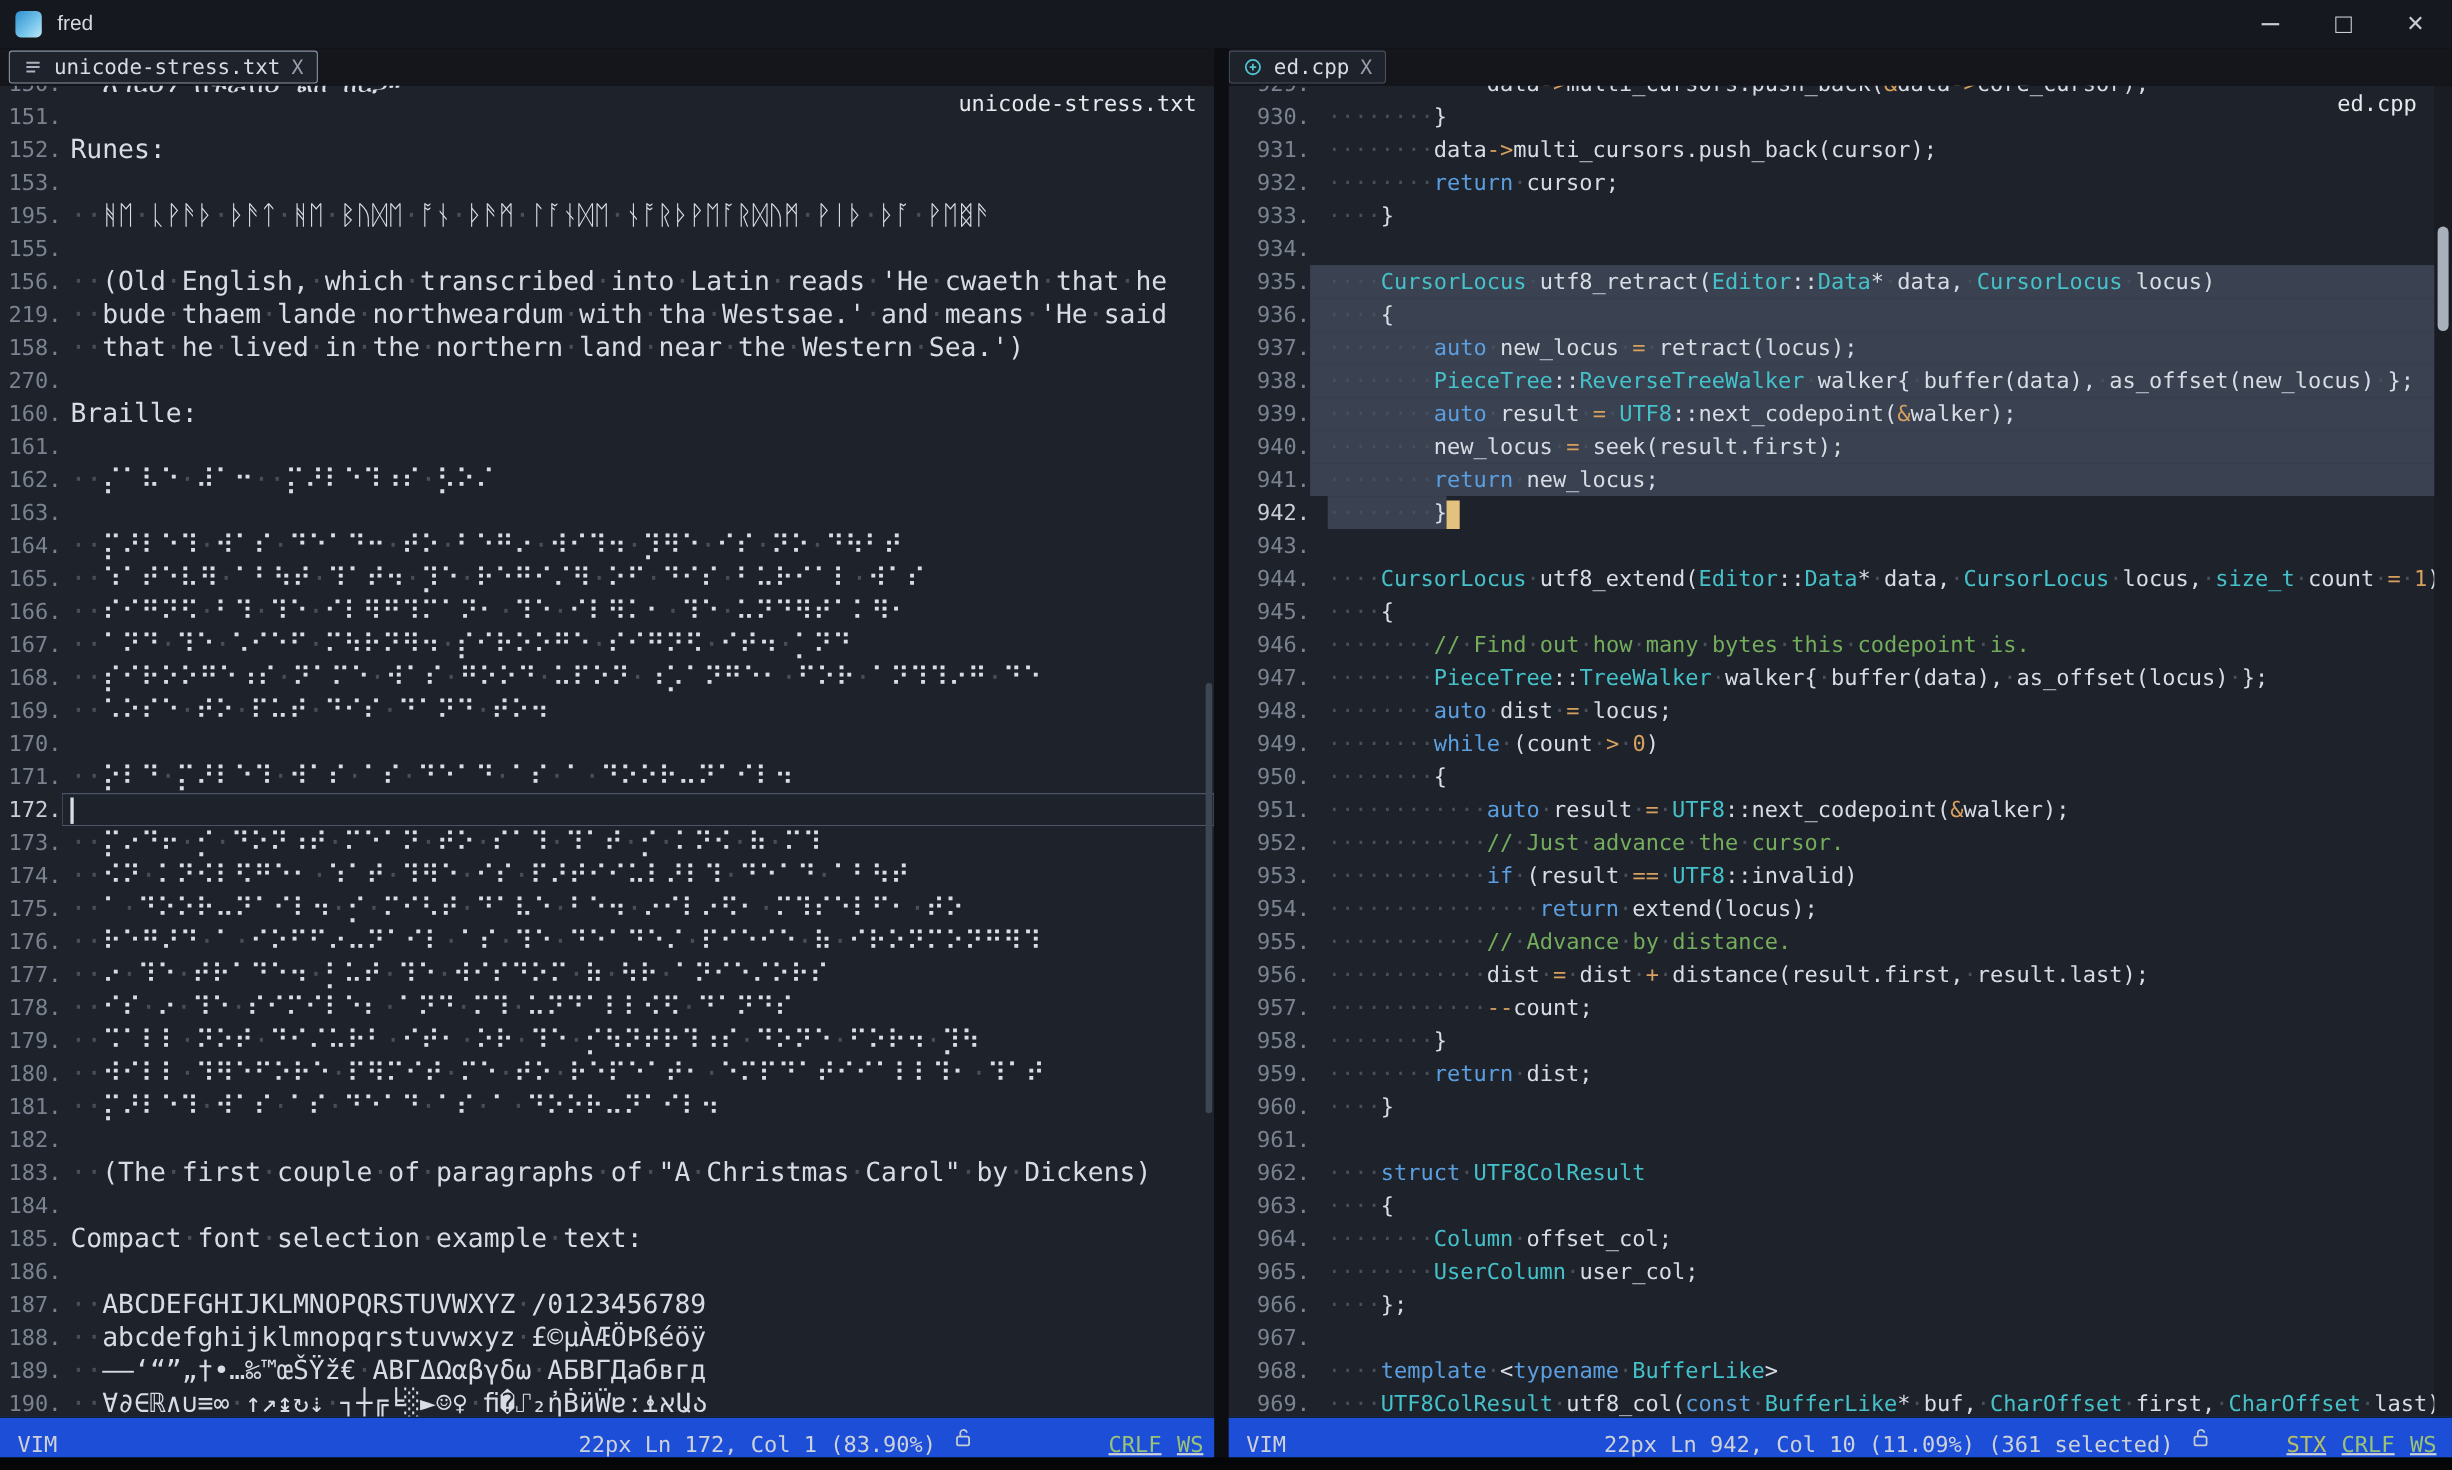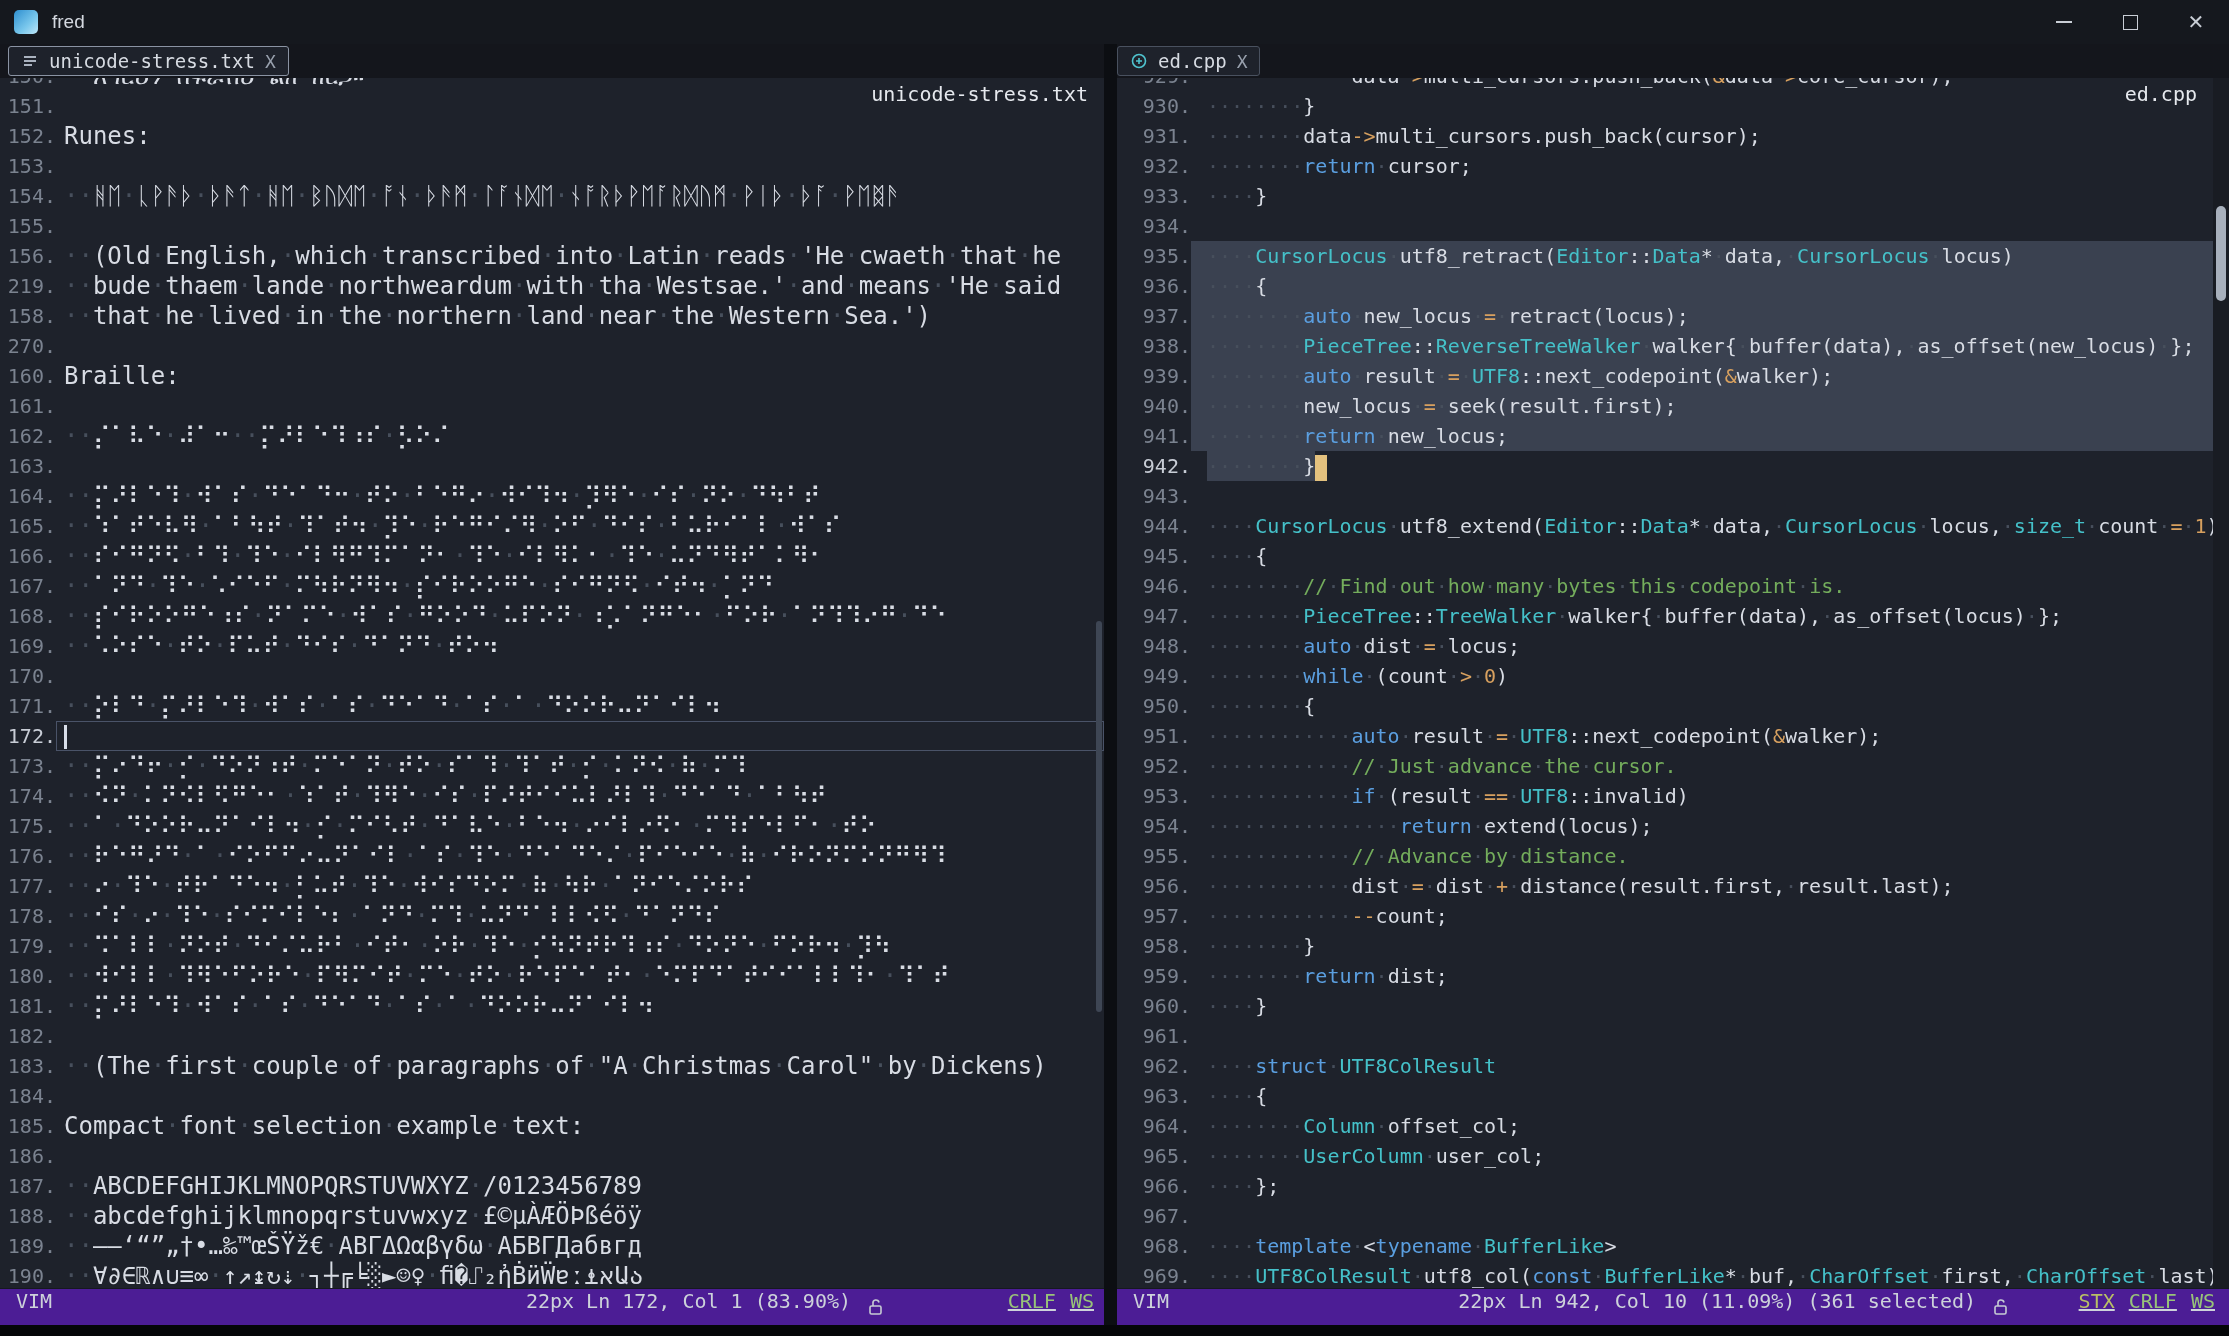--- a/index.html
+++ b/index.html
@@ -58,22 +58,22 @@
   .pane-left .file-label{right:10px;}
   .pane-right .file-label{right:26px;}
 
   
   .sb-track-r{position:absolute;right:0;top:0;width:16px;height:100%;background:#191c23;}
   .sb-thumb{position:absolute;border-radius:5px;}
   .thumb-left{right:2px;top:543px;width:6px;height:391px;background:#3e4654;}
   .thumb-right{right:3px;top:128px;width:10px;height:95px;background:#a8b0bc;}
 
   
-  .status{flex:none;height:37px;background:#4c1d95;border-top:1px solid #161920;position:relative;
-          display:flex;align-items:flex-start;font-size:20px;color:#cdd2da;box-sizing:border-box;}
+  .status{flex:none;height:37px;background:#1d4ed8;border-top:1px solid #161920;position:relative;
+          display:flex;align-items:flex-end;font-size:20px;color:#cdd2da;box-sizing:border-box;}
   .mode{margin-left:16px;}
   .metrics{position:absolute;right:253px;white-space:pre;}
   .lock{position:absolute;right:218px;top:8px;}
   .badges{position:absolute;right:10px;display:flex;gap:14px;text-decoration:underline;}
   .pane-right .badges{right:14px;}
   .b-green{color:#98c379;} .b-stx{color:#b8c065;}
 
   .bottom-strip{position:absolute;left:0;top:1325px;width:2229px;height:11px;background:#050608;}
 </style>
 </head>
@@ -126,21 +126,21 @@
         </div>
         <div class="row">
           <span class="num">152.</span>
           <span class="code">Runes:</span>
         </div>
         <div class="row">
           <span class="num">153.</span>
           <span class="code"></span>
         </div>
         <div class="row">
-          <span class="num">154.</span>
+          <span class="num">195.</span>
           <span class="code"><span class="sp">··</span>ᚻᛖ<span class="sp">·</span>ᚳᚹᚫᚦ<span class="sp">·</span>ᚦᚫᛏ<span class="sp">·</span>ᚻᛖ<span class="sp">·</span>ᛒᚢᛞᛖ<span class="sp">·</span>ᚩᚾ<span class="sp">·</span>ᚦᚫᛗ<span class="sp">·</span>ᛚᚪᚾᛞᛖ<span class="sp">·</span>ᚾᚩᚱᚦᚹᛖᚪᚱᛞᚢᛗ<span class="sp">·</span>ᚹᛁᚦ<span class="sp">·</span>ᚦᚪ<span class="sp">·</span>ᚹᛖᛥᚫ</span>
         </div>
         <div class="row">
           <span class="num">155.</span>
           <span class="code"></span>
         </div>
         <div class="row">
           <span class="num">156.</span>
           <span class="code"><span class="sp">··</span>(Old<span class="sp">·</span>English,<span class="sp">·</span>which<span class="sp">·</span>transcribed<span class="sp">·</span>into<span class="sp">·</span>Latin<span class="sp">·</span>reads<span class="sp">·</span>'He<span class="sp">·</span>cwaeth<span class="sp">·</span>that<span class="sp">·</span>he</span>
         </div>

